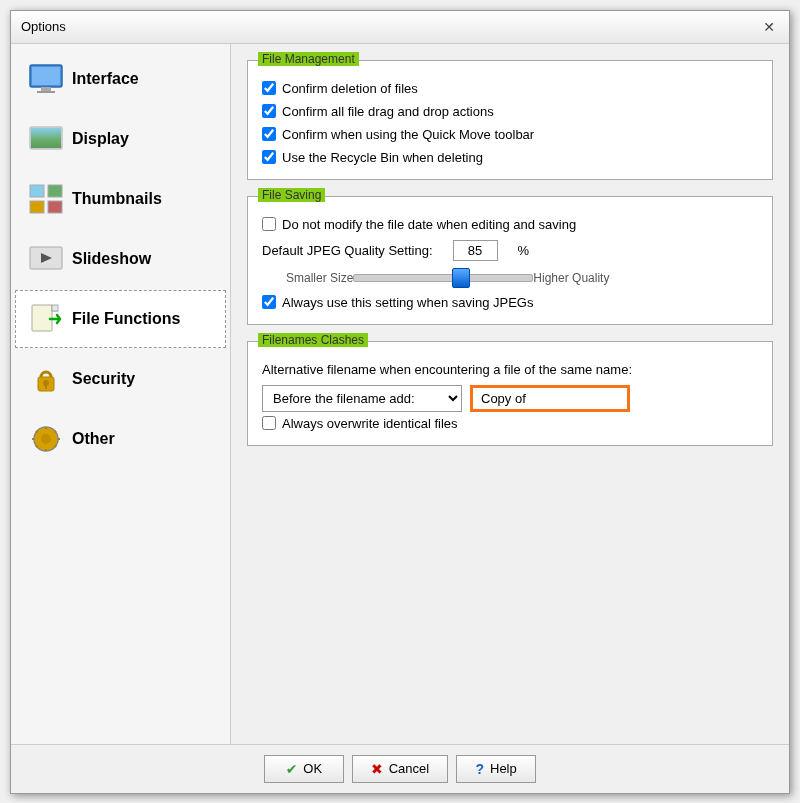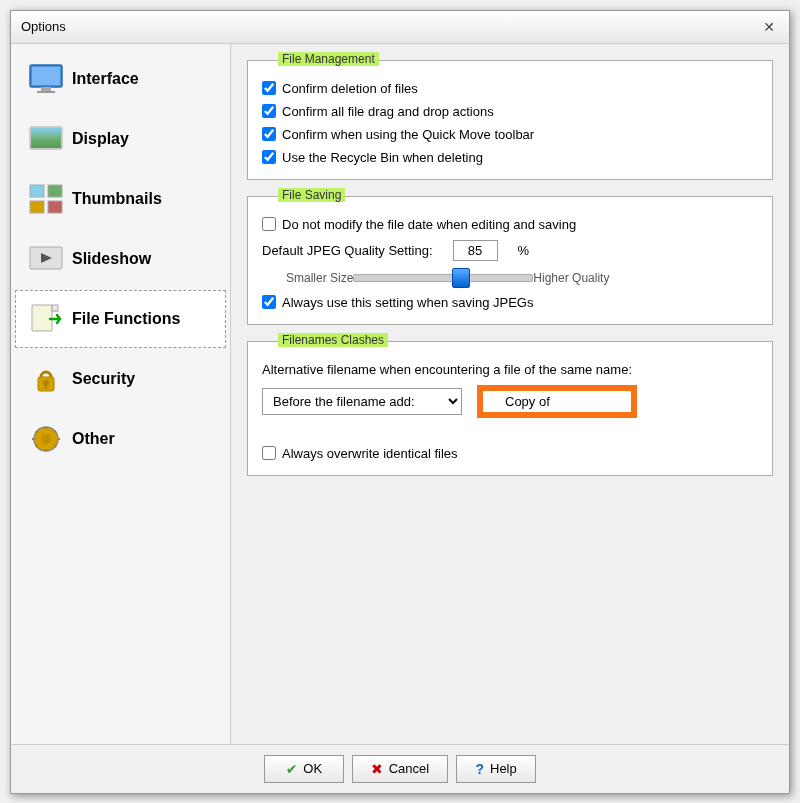--- a/index.html
+++ b/index.html
@@ -91,25 +91,24 @@
       border: 1px solid #aaa;
       margin-bottom: 16px;
       padding: 12px 14px 14px;
       background: #fff;
       position: relative;
     }
     .group-box-title {
       position: absolute;
       top: -9px;
       left: 10px;
-      background: #bef264;
+      background: #84cc16;
       padding: 0 4px;
       font-size: 12px;
       color: #333;
-      margin-left: 20px;
     }
     .checkbox-row {
       display: flex;
       align-items: center;
       margin-bottom: 8px;
       gap: 6px;
     }
     .checkbox-row:last-child { margin-bottom: 0; }
     input[type="checkbox"] {
       width: 14px;
@@ -162,36 +161,35 @@
     }
     .filename-clashes-content {
       padding-top: 8px;
     }
     .alt-filename-label {
       margin-bottom: 8px;
       font-size: 13px;
     }
     .select-text-row {
       display: flex;
-      align-items: center;
-      gap: 15px;
-      margin-bottom: 28px;
+      gap: 8px;
+      margin-bottom: 4px;
     }
     .dropdown-select {
       border: 1px solid #999;
       padding: 4px 6px;
       font-size: 13px;
       background: #fff;
       cursor: pointer;
       appearance: auto;
       width: 200px;
     }
     .text-input {
-      border: 6px solid #f97316;
-      padding: 3px 22px;
+      border: 3px solid #f97316;
+      padding: 3px 8px;
       font-size: 13px;
       background: #fff;
       width: 160px;
     }
     .dialog-footer {
       border-top: 1px solid #ccc;
       padding: 10px 16px;
       display: flex;
       justify-content: center;
       gap: 8px;

